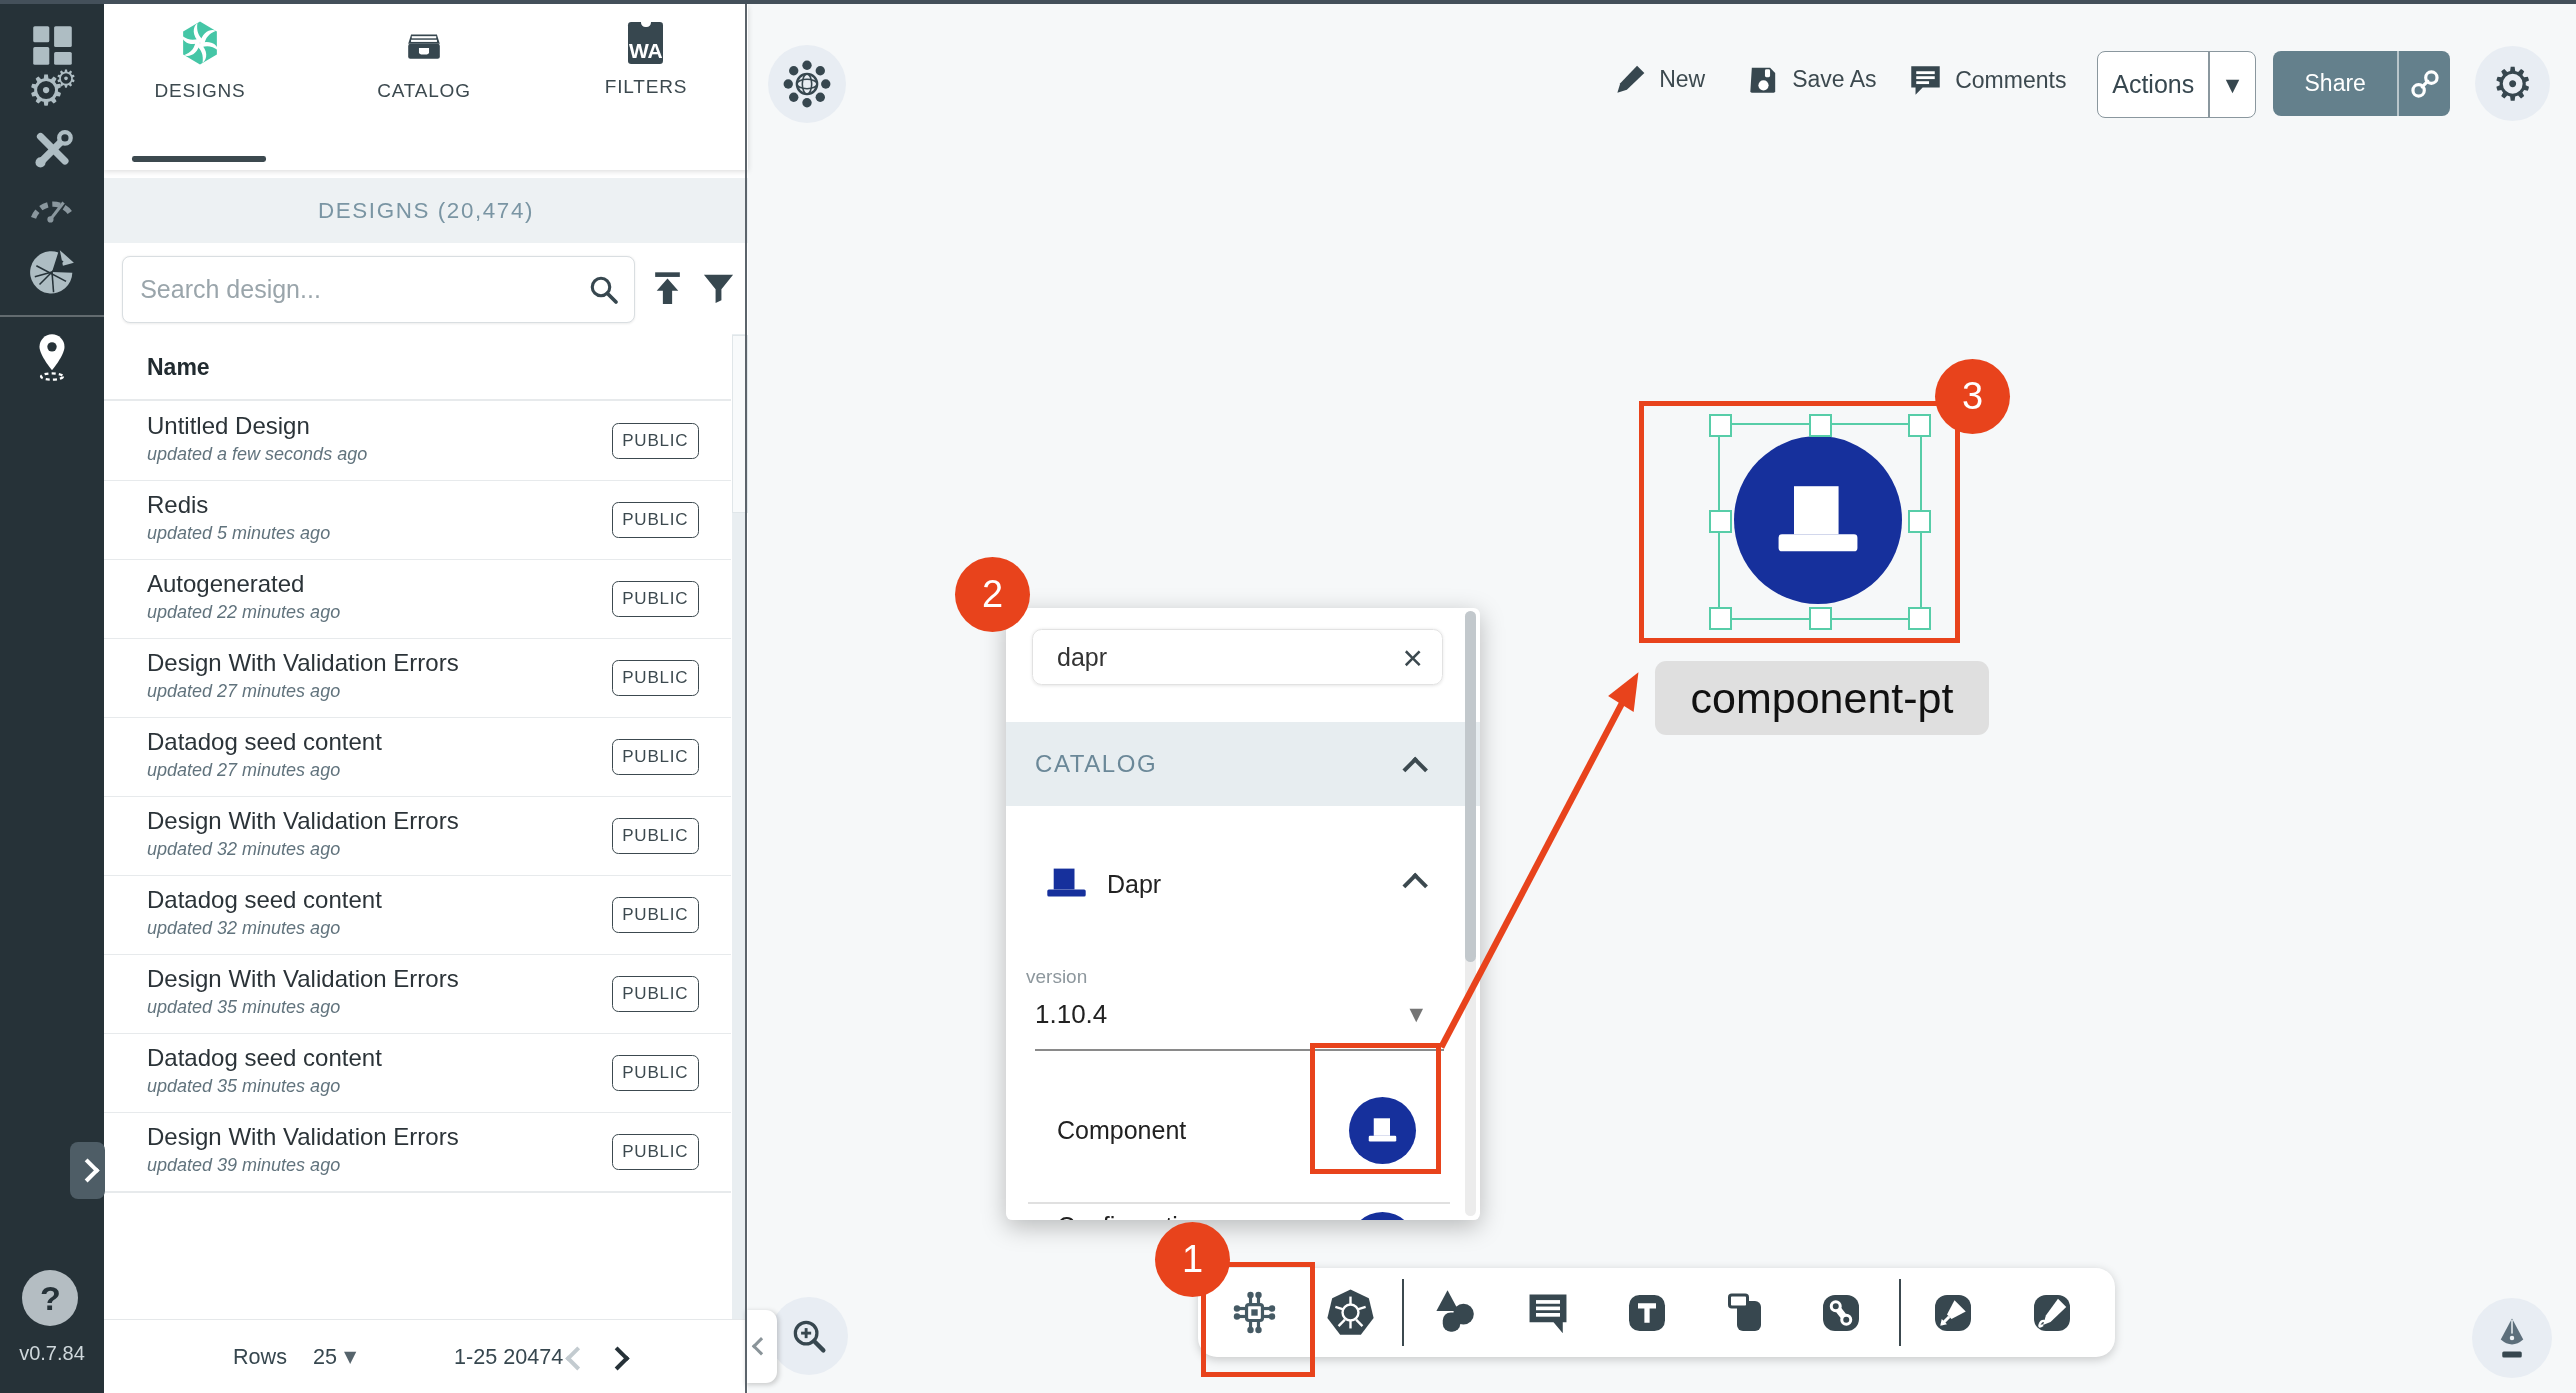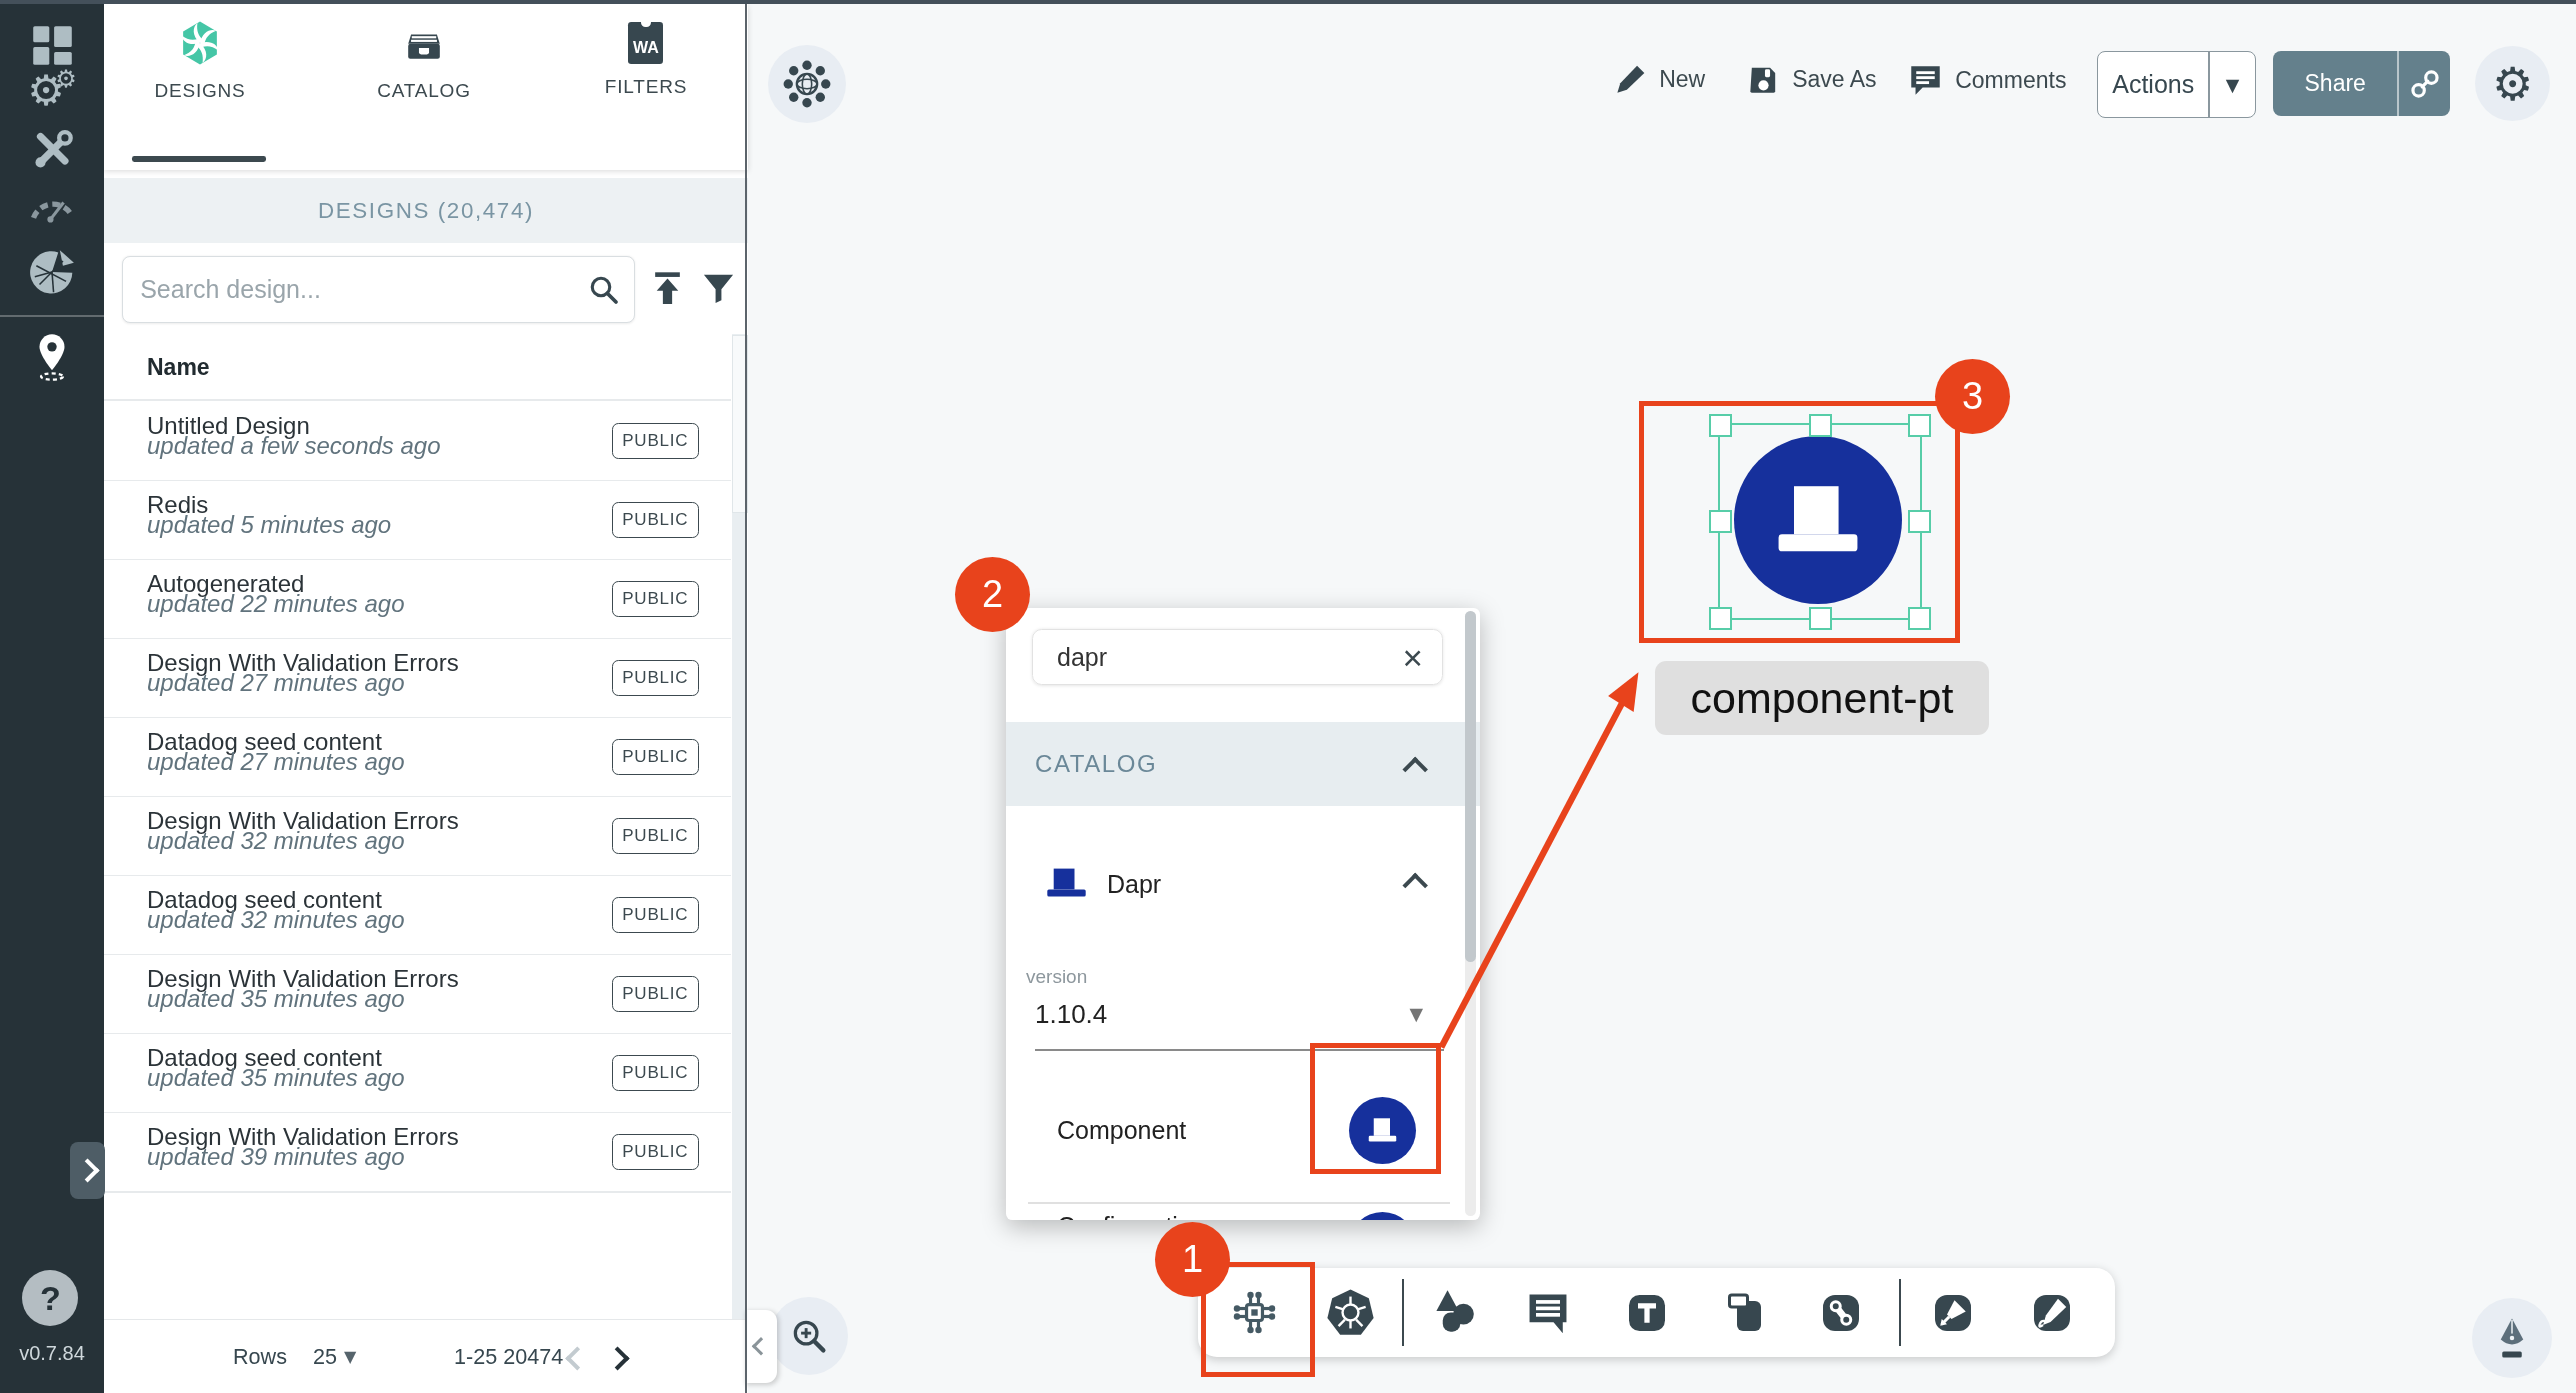--- a/index.html
+++ b/index.html
@@ -25,21 +25,21 @@
     color:#7a95a3;font-size:22.4px;letter-spacing:1.6px;}
   #search-wrap{left:17.6px;top:256px;width:511px;height:65px;background:#fff;border:1.6px solid #d9dee1;border-radius:8px;
     display:flex;align-items:center;box-shadow:0 0.8px 2.4px rgba(0,0,0,.08);}
   #search-input{border:none;outline:none;flex:1;font-size:25px;color:#444;padding:0 0 0 17.6px;background:transparent;
     font-family:"Liberation Sans","DejaVu Sans",sans-serif;}
   #search-input::placeholder{color:#9aa5ab;}
   #name-col{left:43px;top:354px;font-size:23px;font-weight:bold;color:#212b30;}
   .rowdiv{left:0;width:627px;height:1.6px;background:#e7eaec;}
   .drow{left:0;width:627px;height:79px;background:#fff;}
   .drow .nm{position:absolute;left:43px;top:9.6px;font-size:24px;color:#2b3338;}
-  .drow .up{position:absolute;left:43px;top:30px;font-size:24px;font-style:italic;color:#61737d;}
+  .drow .up{position:absolute;left:43px;top:42px;font-size:18px;font-style:italic;color:#61737d;}
   .badge{position:absolute;right:32px;top:21px;height:34px;padding:0 9.6px;border:1.6px solid #3c494f;border-radius:6.4px;
     display:flex;align-items:center;color:#3c494f;font-size:17px;letter-spacing:0.8px;}
   #list-scroll{left:628px;top:334px;width:13.6px;height:985px;background:#e9eef1;}
   #list-thumb{left:628px;top:335px;width:13.6px;height:176px;background:#f8fafb;border:0.8px solid #e0e6e9;}
   #pagination{left:0;top:1319px;width:644px;height:74px;background:#fff;border-top:1.6px solid #e5e8ea;}
   .pag-txt{position:absolute;top:24px;font-size:21.6px;color:#37474f;}
   .chev{display:inline-block;width:12.8px;height:12.8px;border-right:4px solid #263238;border-bottom:4px solid #263238;}
   .chev-r{transform:rotate(-45deg);} .chev-l{transform:rotate(135deg);}
   #panel-border{left:745px;top:0;width:2.4px;height:1393px;background:#5c646b;z-index:31;}
   #expand-tab{left:70px;top:1142px;width:35px;height:57px;background:#4e5d66;border-radius:8px;z-index:32;
@@ -168,21 +168,21 @@
             <path d="M30 30 C 33 16, 43 11, 51 14 C 41 18, 37 24, 36 31 Z" transform="rotate(240 30 30)"></path>
             <path d="M30 30 C 33 16, 43 11, 51 14 C 41 18, 37 24, 36 31 Z" transform="rotate(300 30 30)"></path>
             </g>
           </svg>
         <span class="lbl">DESIGNS</span>
       </div>
       <div class="tab" style="left:454px;">
         <div style="position:relative;width:45px;height:45px;margin:0 auto;">
           <div style="position:absolute;left:4.8px;top:1.6px;width:35px;height:42px;background:#37474f;border-radius:3.2px;"></div>
           <div style="position:absolute;left:17.6px;top:-2.4px;width:9.6px;height:9.6px;background:#ffffff;border-radius:50%;"></div>
-          <span style="position:absolute;left:4.8px;top:19px;width:35px;text-align:center;color:#fff;font-size:16px;font-weight:bold;">WA</span>
+          <span style="position:absolute;left:4.8px;top:19px;width:35px;text-align:center;color:#fff;font-size:21px;font-weight:bold;">WA</span>
         </div>
         <span class="lbl">FILTERS</span>
       </div>
       <div class="tab-underline"></div>
     </div>
 
     <div id="designs-header" class="abs">DESIGNS (20,474)</div>
 
     <div id="search-wrap" class="abs">
       <input id="search-input" type="text" placeholder="Search design..." style="">

